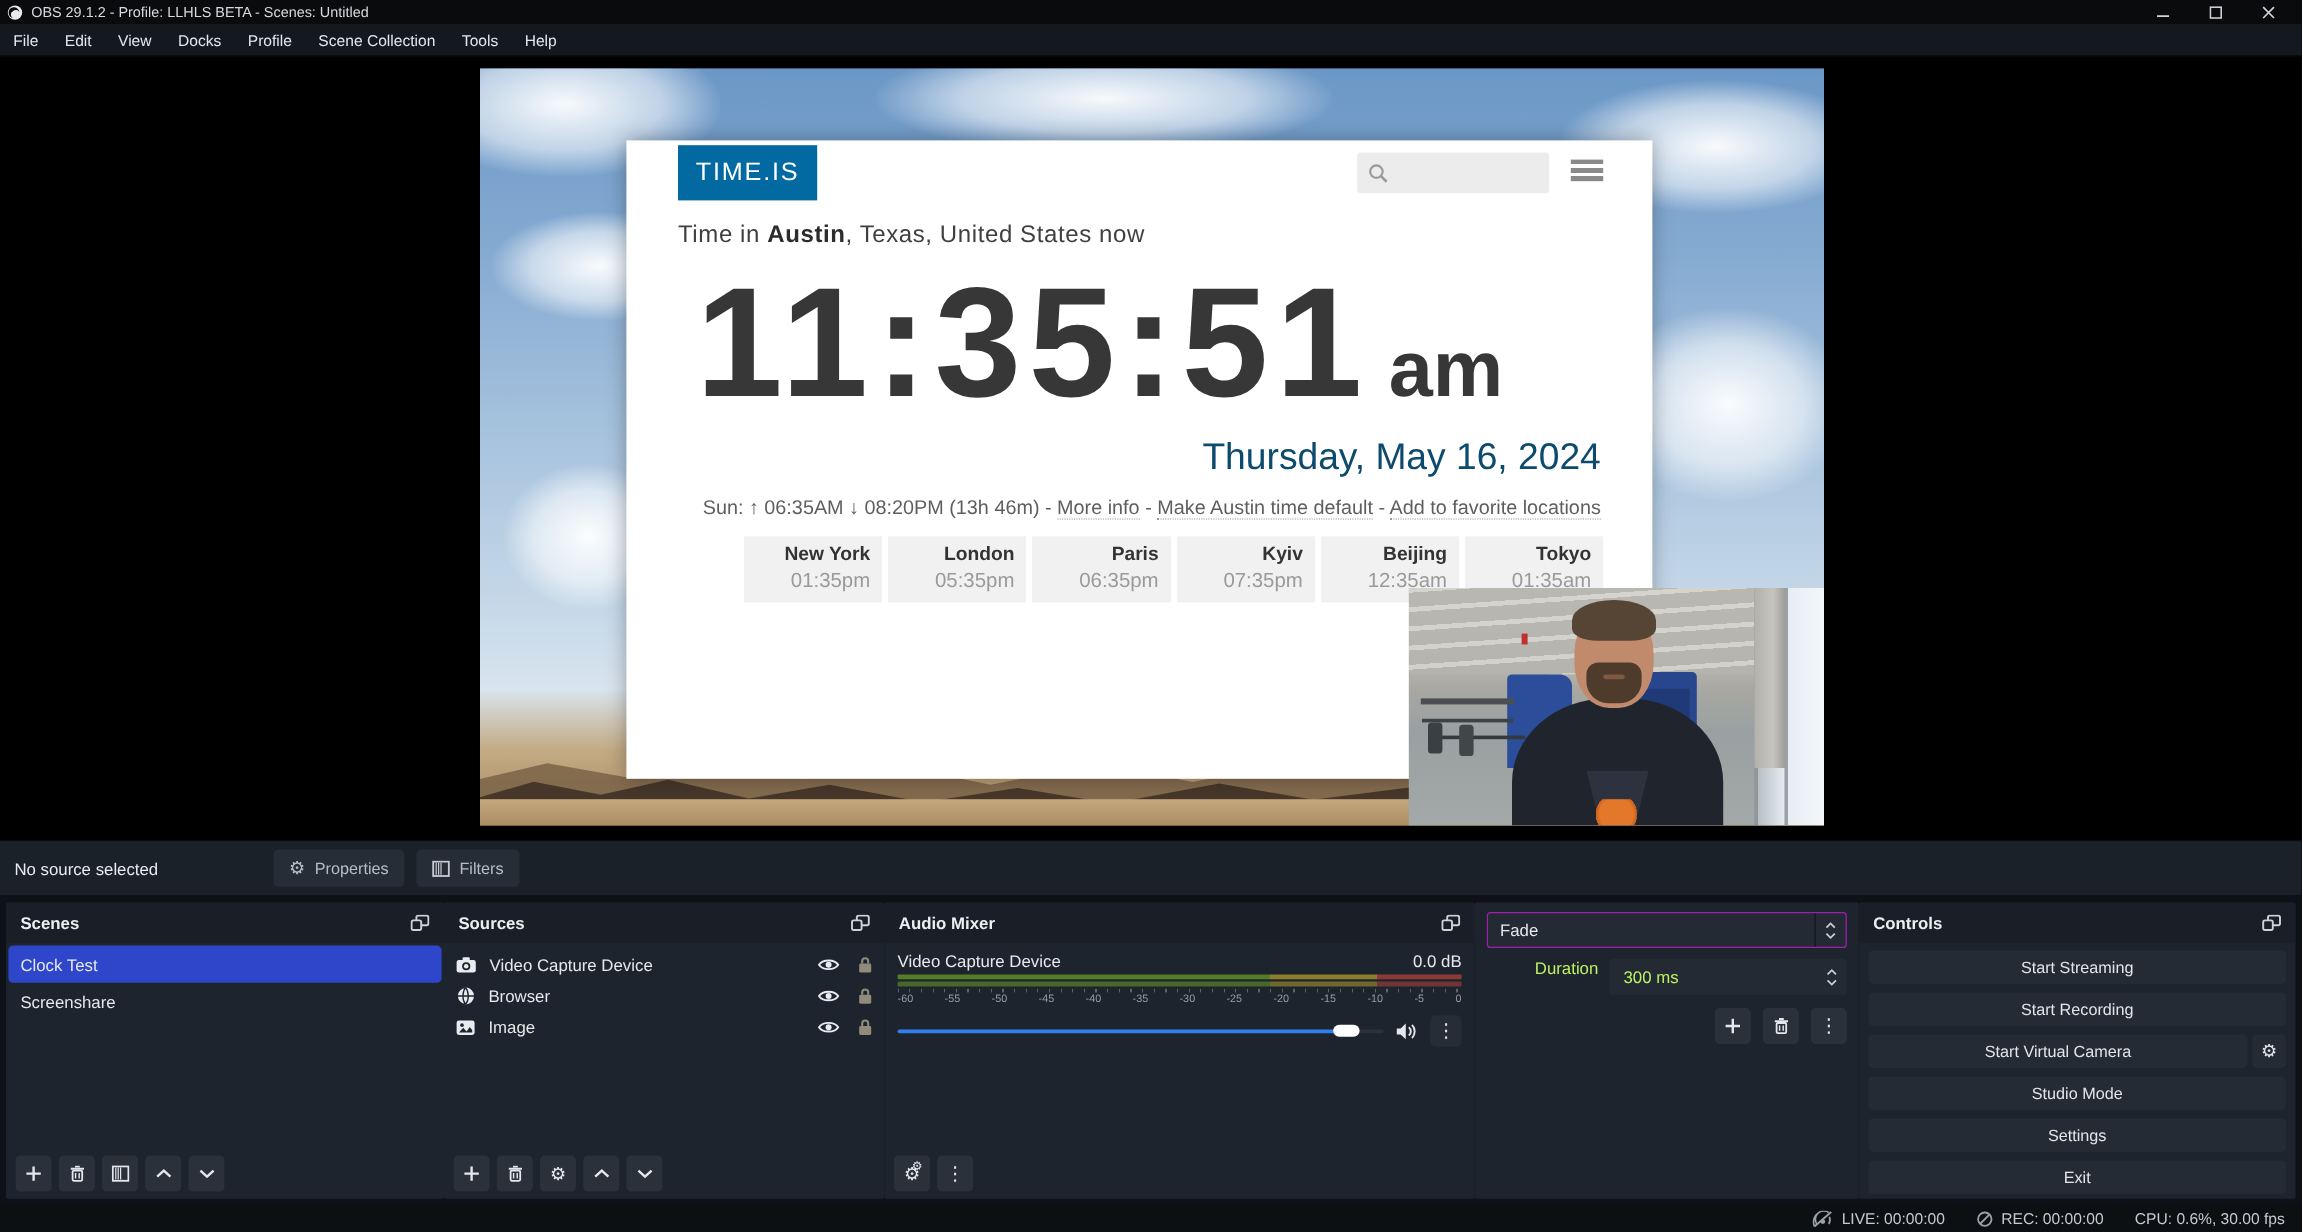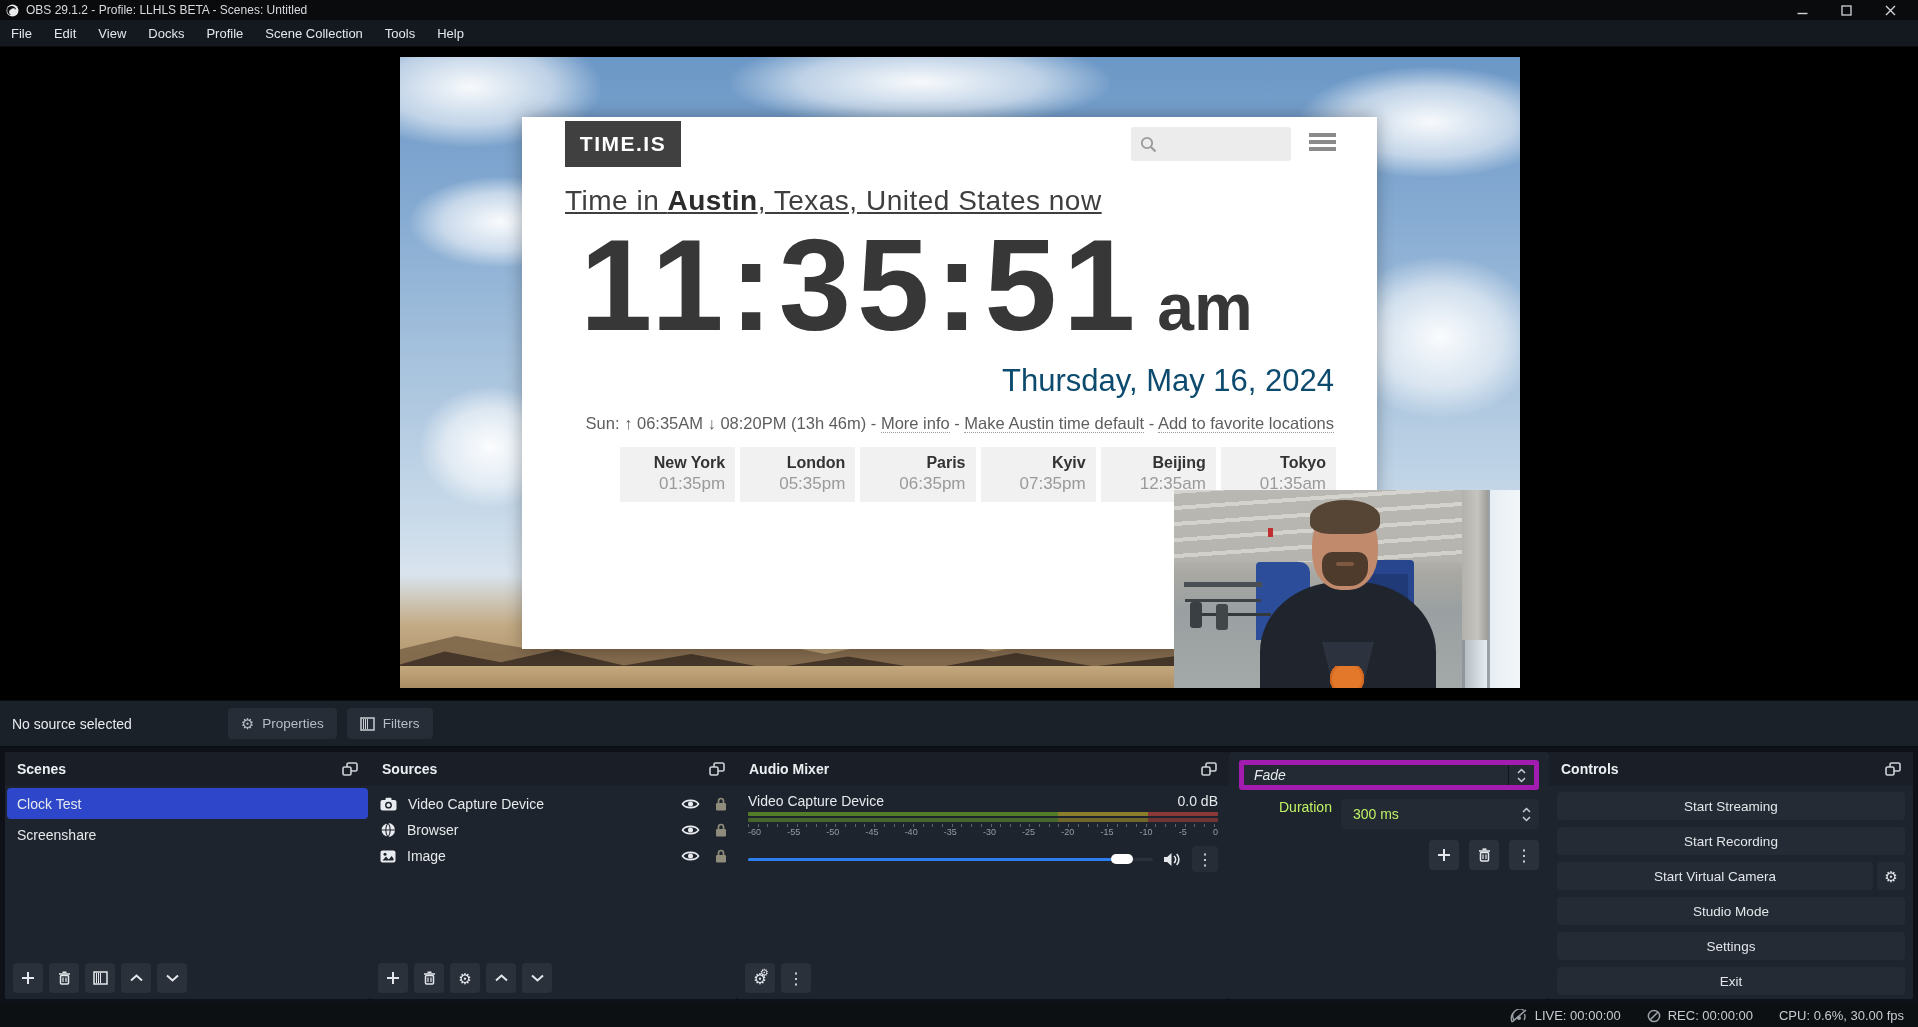--- a/index.html
+++ b/index.html
@@ -22,26 +22,26 @@
   .canvas { position:absolute; left:400px; top:10px; width:1120px; height:631px; overflow:hidden;
     background:linear-gradient(180deg,#6b97c6 0%,#86abd2 25%,#a9c4de 50%,#c7d9e9 72%,#d9e4ee 82%,#c3ab85 90%,#a8895f 100%); }
   .cloud { position:absolute; background:radial-gradient(ellipse at center, rgba(255,255,255,.95) 0%, rgba(255,255,255,.55) 45%, rgba(255,255,255,0) 72%); }
   .ridge-back { position:absolute; bottom:16px; width:100%; height:60px; background:#7a6348; opacity:.85;
     clip-path:polygon(0 62%,5% 40%,11% 60%,17% 34%,24% 62%,31% 44%,38% 70%,46% 40%,53% 66%,61% 38%,68% 62%,76% 46%,84% 70%,92% 48%,100% 64%,100% 100%,0 100%); }
   .ridge-front { position:absolute; bottom:8px; width:100%; height:52px; background:#46372a;
     clip-path:polygon(0 70%,4% 45%,9% 66%,14% 42%,20% 72%,26% 50%,33% 78%,40% 55%,47% 80%,55% 48%,62% 74%,70% 52%,78% 82%,85% 58%,92% 78%,100% 60%,100% 100%,0 100%); }
   .sand { position:absolute; bottom:0; width:100%; height:22px; background:linear-gradient(180deg,#c4a87d,#ab8d63); }
   
   .webpage { position:absolute; left:122px; top:60px; width:855px; height:532px; background:#ffffff; box-shadow:0 0 16px rgba(0,0,0,.3); }
-  .ti-logo { position:absolute; left:43px; top:4px; width:116px; height:46px; background:#404040; color:#fff;
-    font-weight:bold; font-size:21px; letter-spacing:1.5px; display:flex; align-items:center; justify-content:center; }
+  .ti-logo { position:absolute; left:43px; top:4px; width:116px; height:46px; background:#0369a1; color:#fff;
+    font-weight:normal; font-size:21px; letter-spacing:1.5px; display:flex; align-items:center; justify-content:center; }
   .ti-search { position:absolute; right:86px; top:10px; width:160px; height:34px; background:#ececec; border-radius:3px; display:flex; align-items:center; padding-left:9px; }
   .ti-burger { position:absolute; right:41px; top:16px; width:27px; height:18px;
     background:linear-gradient(#8a8a8a 0 4px, transparent 4px 7px, #8a8a8a 7px 11px, transparent 11px 14px, #8a8a8a 14px 18px); }
-  .ti-heading { position:absolute; left:43px; top:68px; font-size:28px; color:#3f3f3f; letter-spacing:.5px;text-decoration:underline; }
+  .ti-heading { position:absolute; left:43px; top:68px; font-size:20px; color:#3f3f3f; letter-spacing:.5px; }
   .ti-heading b { color:#2c2c2c; }
   .ti-clock-row { position:absolute; left:58px; top:98px; display:flex; align-items:baseline; color:#373737; }
   .ti-clock { font-size:130px; line-height:1.08; font-weight:bold; letter-spacing:6px; }
   .ti-ampm { font-size:66px; font-weight:bold; margin-left:16px; }
   .ti-date { position:absolute; right:43px; top:246px; font-size:31px; color:#0c4a6e; }
   .ti-sun { position:absolute; right:43px; top:297px; font-size:16.5px; color:#5e5e5e; }
   .ti-sun .ti-link { border-bottom:1px dotted #9a9a9a; }
   .ti-cities { position:absolute; right:41px; top:330px; width:716px; display:flex; gap:5px; }
   .city { flex:1; background:#f1f1f1; padding:7px 10px 8px 0; text-align:right; }
   .city-name { font-size:16px; font-weight:bold; color:#333; }
@@ -97,21 +97,21 @@
   .tickmarks { height:3px; margin-top:2px; background-image:repeating-linear-gradient(90deg,#5d646b 0 1px, transparent 1px 9.7px); }
   .ticks { display:flex; justify-content:space-between; font-size:9px; color:#959ca5; margin-top:0; }
   .slider-row { display:flex; align-items:center; margin-top:9px; gap:10px; }
   .slider { flex:1; position:relative; height:12px; }
   .slider-track { position:absolute; top:5px; left:0; right:0; height:3px; background:#2a313b; border-radius:2px; }
   .slider-fill { position:absolute; top:5px; left:0; width:94%; height:3px; background:#2d7ff0; border-radius:2px; }
   .slider-handle { position:absolute; top:1px; left:calc(94% - 18px); width:22px; height:10px; background:#ffffff; border-radius:5px; }
   .mini-btn { width:26px; height:26px; display:flex; align-items:center; justify-content:center; border-radius:4px; background:#262d37; color:#e4e8ec; }
   
   .trans-body { padding:8px 10px; }
-  .combo { height:30px; background:#232a33; border:5px solid #a21caf; border-radius:3px; display:flex; align-items:center; padding:0 0 0 10px; font-size:14px; color:#e6e9ec;font-style:italic; }
+  .combo { height:30px; background:#232a33; border:1px solid #a21caf; border-radius:3px; display:flex; align-items:center; padding:0 0 0 10px; font-size:14px; color:#e6e9ec; }
   .combo-arrows { margin-left:auto; border-left:1px solid #12161c; width:26px; height:100%; display:flex; flex-direction:column; align-items:center; justify-content:center; gap:3px; }
   .duration-row { display:flex; align-items:flex-start; margin-top:9px; gap:9px; font-size:14px; color:#bef264;margin-left:40px; }
   .spinner { flex:1; height:30px; background:#232a33; border-radius:3px; display:flex; align-items:center; padding:0 8px 0 12px; }
   .spin-arrows { margin-left:auto; display:flex; flex-direction:column; gap:3px; align-items:center; }
   .trans-buttons { display:flex; gap:10px; justify-content:flex-end; margin-top:11px; }
   
   .controls-body { padding:6px 8px; display:flex; flex-direction:column; gap:7px; }
   .ctrl-btn { height:28px; background:#242b34; border-radius:4px; display:flex; align-items:center; justify-content:center; font-size:13.5px; color:#e2e6ea; }
   .vcam-row { display:flex; gap:4px; }
   .vcam-row .ctrl-btn { flex:1; }

